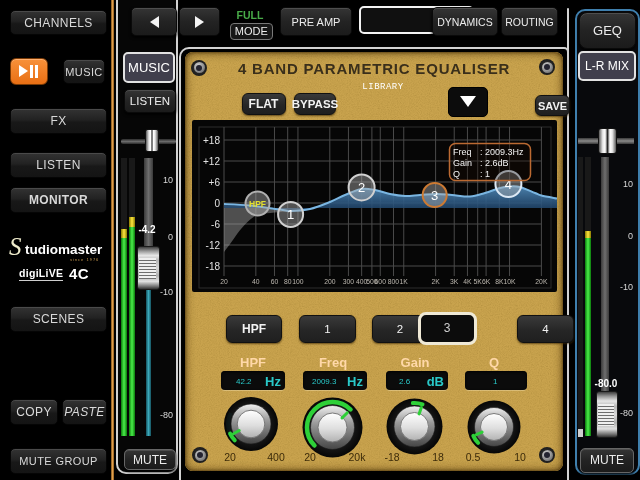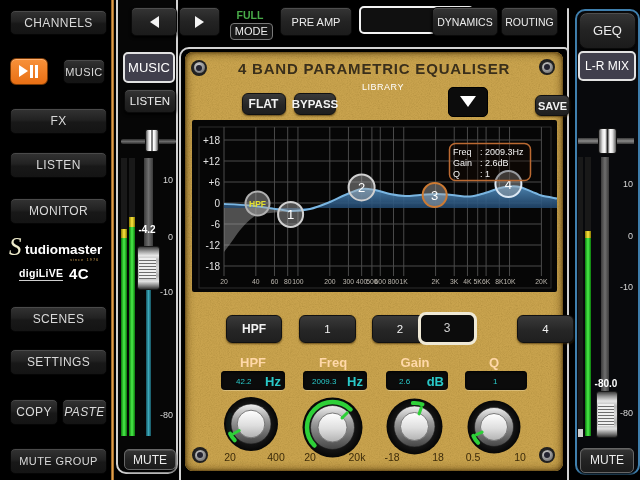--- a/index.html
+++ b/index.html
@@ -23,33 +23,32 @@
 
 <div class="sb" style="left:10px;top:10px;width:95px;height:23px;">CHANNELS</div>
 <div class="abs" style="left:10px;top:58px;width:36px;height:25px;background:linear-gradient(180deg,#f8913a,#e86f14);border:1px solid #7a3a05;border-radius:6px;box-shadow:inset 0 1px 0 #ffb070;">
   <div class="abs" style="left:8px;top:6px;width:0;height:0;border-left:9px solid #fff;border-top:6.5px solid transparent;border-bottom:6.5px solid transparent;"></div>
   <div class="abs" style="left:19px;top:6px;width:3px;height:13px;background:#fff;"></div>
   <div class="abs" style="left:24px;top:6px;width:3px;height:13px;background:#fff;"></div>
 </div>
 <div class="sb" style="left:63px;top:59px;width:40px;height:23px;font-size:11px;">MUSIC</div>
 <div class="sb" style="left:10px;top:108px;width:95px;height:24px;">FX</div>
 <div class="sb" style="left:10px;top:152px;width:95px;height:24px;">LISTEN</div>
-<div class="sb" style="left:10px;top:198px;width:95px;height:24px;">MONITOR</div>
+<div class="sb" style="left:10px;top:187px;width:95px;height:24px;font-weight:bold;">MONITOR</div>
 
 <div class="abs" style="left:6px;top:234px;width:104px;height:28px;color:#fff;">
   <span class="abs" style="left:3px;top:-1px;font-family:'Liberation Serif',serif;font-style:italic;font-size:25px;color:#efeccc;">S</span>
   <span class="abs" style="left:19px;top:8px;font-size:13.5px;font-weight:bold;letter-spacing:0px;">tudiomaster</span>
   <span class="abs" style="left:64px;top:23px;font-size:4px;color:#c89a50;letter-spacing:1px;">since 1976</span>
 </div>
 <div class="abs" style="left:19px;top:264px;width:90px;height:22px;color:#fff;">
   <span class="abs" style="left:0;top:3px;font-size:10.5px;font-weight:bold;letter-spacing:.3px;border-bottom:1px solid #cfcfcf;padding-bottom:1px;">digiLiVE</span>
   <span class="abs" style="left:50px;top:1px;font-size:15px;font-weight:bold;letter-spacing:.5px;">4C</span>
 </div>
 <div class="sb" style="left:10px;top:306px;width:95px;height:24px;">SCENES</div>
-<div class="sb" style="left:10px;top:349px;width:95px;height:24px;">SETTINGS</div>
 <div class="sb" style="left:10px;top:399px;width:46px;height:24px;">COPY</div>
 <div class="sb" style="left:62px;top:399px;width:43px;height:24px;font-style:italic;">PASTE</div>
 <div class="sb" style="left:10px;top:448px;width:95px;height:24px;font-size:11px;">MUTE GROUP</div>
 
 <div class="abs" style="left:111px;top:0;width:3px;height:480px;background:linear-gradient(90deg,#6a4512,#eaa552 45%,#8a5a1a);"></div>
 
 <div class="abs" style="left:116px;top:-12px;width:58px;height:482px;border:2px solid #d2d2d2;border-radius:10px;background:#060606;"></div>
 <div class="selbtn" style="left:123px;top:52px;width:48px;height:27px;font-size:13px;">MUSIC</div>
 <div class="dkbtn" style="left:124px;top:89px;width:50px;height:22px;font-size:11.5px;">LISTEN</div>
 
@@ -105,21 +104,21 @@
 </div>
 <div class="abs" style="left:190px;top:60px;width:368px;height:18px;text-align:center;font-size:15px;font-weight:bold;color:#3a2f1b;letter-spacing:.8px;">4 BAND PARAMETRIC EQUALISER</div>
 
 <div class="screw" style="left:191px;top:59.5px;"></div>
 <div class="screw" style="left:539px;top:59px;"></div>
 <div class="screw" style="left:192px;top:447px;"></div>
 <div class="screw" style="left:539px;top:447px;"></div>
 
 <div class="goldbtn" style="left:213.5px;top:93px;width:42px;height:20px;font-size:12px;font-weight:bold;">FLAT</div>
 <div class="goldbtn" style="left:266px;top:93px;width:40px;height:20px;font-size:11.5px;font-weight:bold;">BYPASS</div>
-<div class="abs" style="left:353px;top:82px;width:60px;text-align:center;color:#fff;font-size:9px;letter-spacing:.5px;">LIBRARY</div>
+<div class="abs" style="left:353px;top:82px;width:60px;text-align:center;color:#fff;font-size:9px;letter-spacing:.5px;font-family:Liberation Mono, monospace;">LIBRARY</div>
 <div class="abs" style="left:313px;top:86px;width:124px;height:19px;background:linear-gradient(180deg,#ececec,#c6c6c6);border-radius:2px;color:#222;font-size:11px;line-height:19px;text-align:right;padding-right:0;box-sizing:border-box;margin-top:40px;"><span style="margin-right:8px;">Select</span></div>
 <div class="abs" style="left:448px;top:87px;width:38px;height:28px;background:#0c0c0c;border-radius:5px;border:1px solid #000;">
   <div class="abs" style="left:11px;top:8px;width:0;height:0;border-top:11px solid #fff;border-left:8px solid transparent;border-right:8px solid transparent;"></div>
 </div>
 <div class="goldbtn" style="left:507px;top:95px;width:33px;height:19px;font-size:11px;font-weight:bold;">SAVE</div>
 
 <div class="abs" id="graphbox" style="left:192px;top:120px;width:365px;height:172px;background:#060606;border-radius:2px;">
 <svg width="365" height="172" viewBox="0 0 365 172" style="position:absolute;left:0;top:0;">
   <defs>
     <linearGradient id="bluefill" x1="0" y1="0" x2="0" y2="1">

